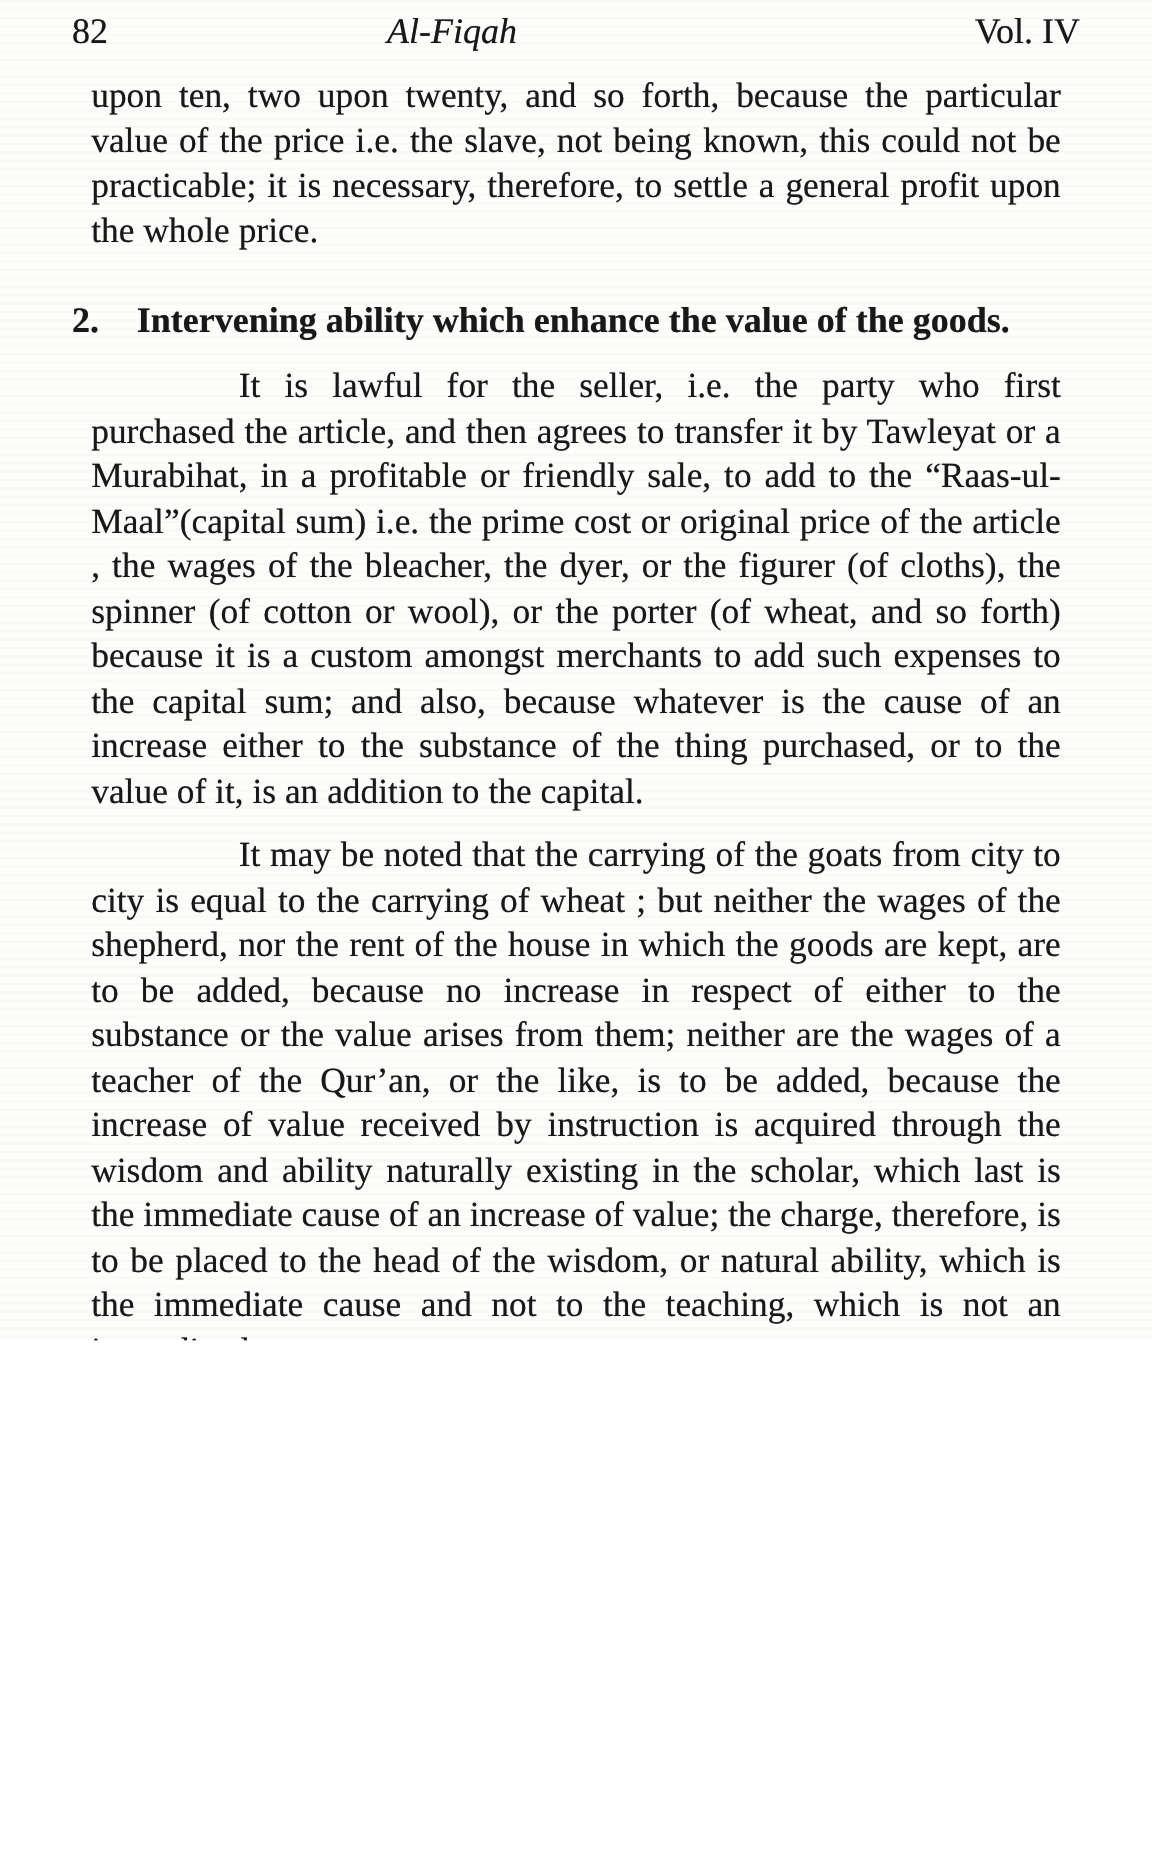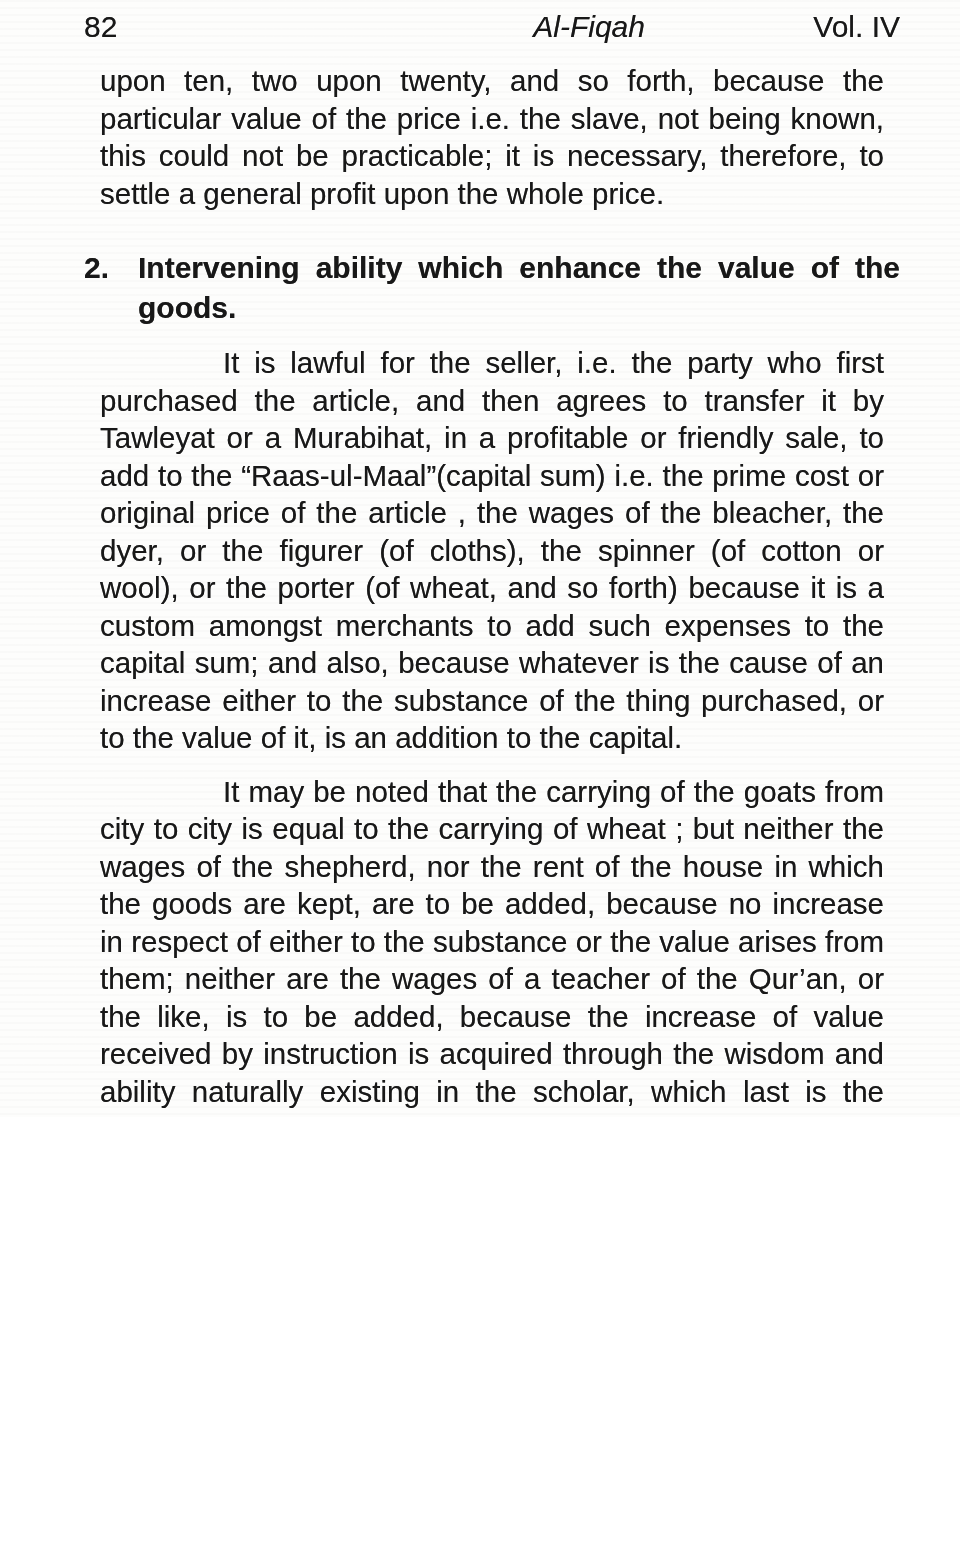--- a/index.html
+++ b/index.html
@@ -12,36 +12,36 @@
     width: 960px;
     height: 1117px;
     margin: 0 auto;
     background: #fdfdfc;
     background-image: repeating-linear-gradient(
       180deg,
       rgba(0,0,0,0.015) 0px, rgba(0,0,0,0.015) 2px,
       rgba(0,0,0,0.0) 2px, rgba(0,0,0,0.0) 7px
     );
     color: #181818;
-    font-family: Liberation Sans, sans-serif;
+    font-family: Liberation Serif, serif;
     overflow: hidden;
     box-sizing: border-box;
-    padding: 8px 60px 0 84px;
+    padding: 8px 60px 0 60px;
   }
   .scan-text {
     text-shadow: 0 0 0.6px rgba(25,25,25,0.65);
   }
   .running-header {
     display: flex;
     align-items: baseline;
     font-size: 30px;
     line-height: 38px;
   }
   .running-header .left  { flex: 1; text-align: left; }
-  .running-header .mid   { flex: 1.2; text-align: right; font-style: italic; }
+  .running-header .mid   { flex: 1.2; text-align: left; font-style: italic; }
   .running-header .right { flex: 1; text-align: right; }
   p.body-par {
     margin: 16px;
     font-size: 29.5px;
     line-height: 37.5px;
     text-align: justify;
     text-align-last: left;
   }
   .par-1 { margin-top: 40px; }
   .par-indent { text-indent: 123px; }

